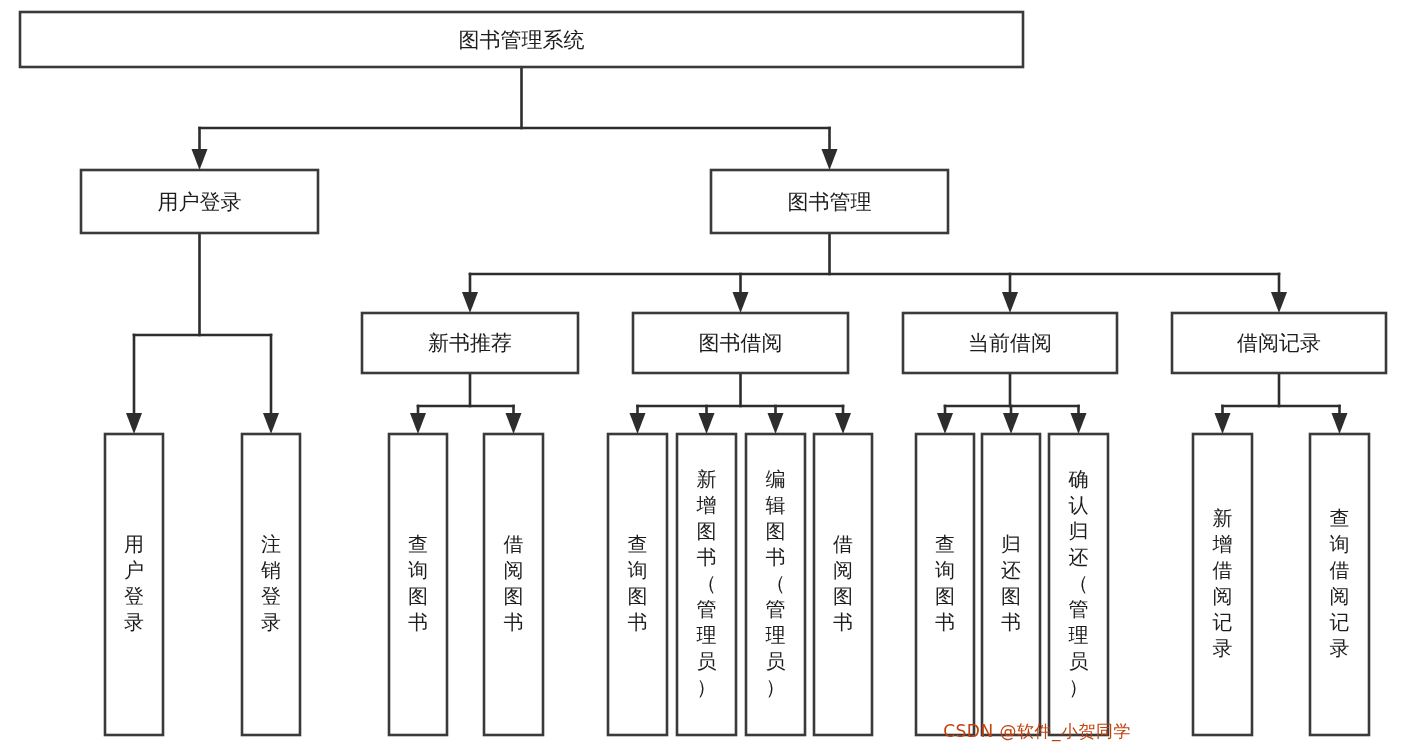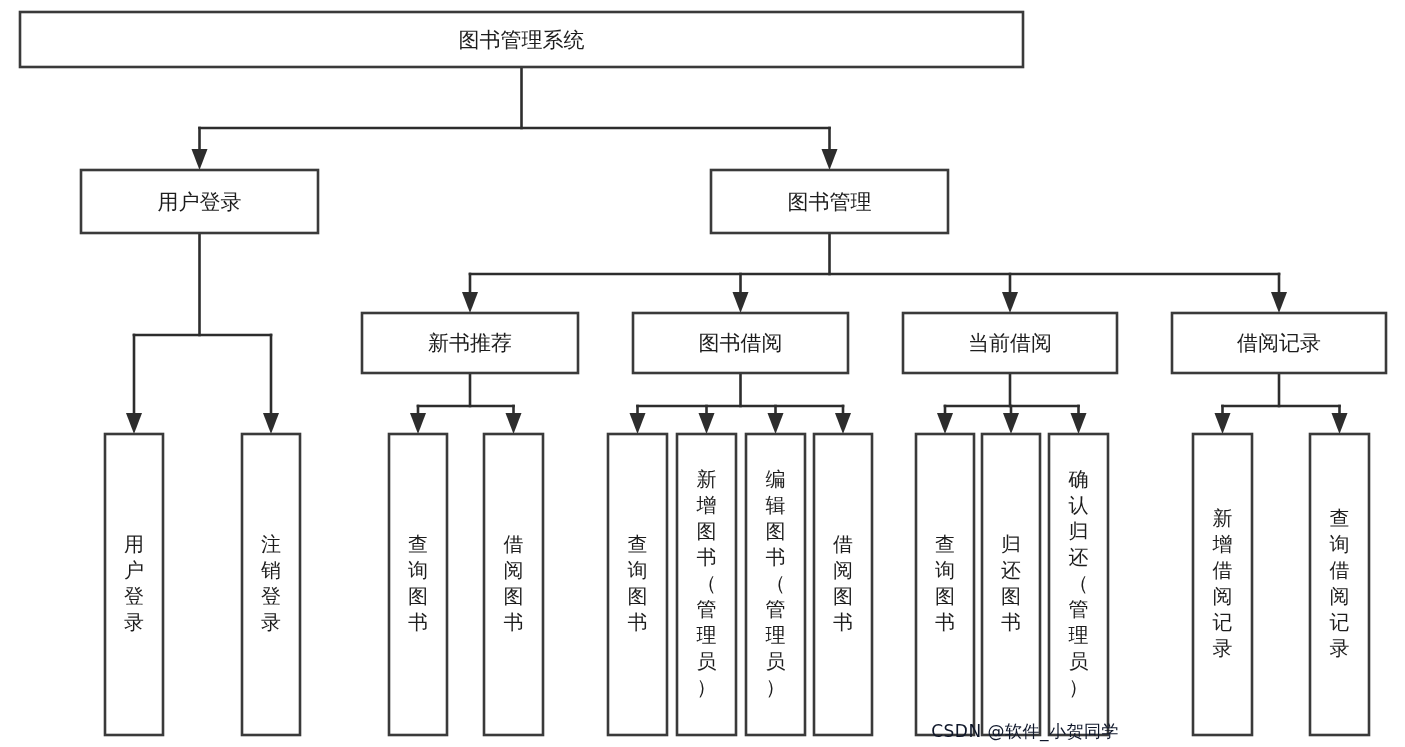--- a/index.html
+++ b/index.html
@@ -11,20 +11,21 @@
     width: 1405px;
     height: 747px;
     overflow: hidden;
     font-family: "DejaVu Sans", "Liberation Sans", sans-serif;
   }
   #diagram-root {
     position: relative;
     width: 1127px;
     height: 747px;
     background: #ffffff;
+    padding-left: 12px;
   }
   svg#flow {
     position: absolute;
     left: 0;
     top: 0;
     width: 1405px;
     height: 747px;
     display: block;
   }
   .node-box {
@@ -54,21 +55,21 @@
     font-size: 20px;
     fill: #1d1d1d;
     text-anchor: middle;
   }
   .watermark {
     position: absolute;
     right: 8px;
     bottom: 4px;
     font-family: "DejaVu Sans", "Liberation Sans", sans-serif;
     font-size: 17px;
-    color: #0f172a;
+    color: #c2410c;
     letter-spacing: 0.5px;
     white-space: nowrap;
     pointer-events: none;
   }
 </style>
 </head>
 <body>
 
 <div id="diagram-root">
   <svg id="flow" viewBox="0 0 1405 747">

